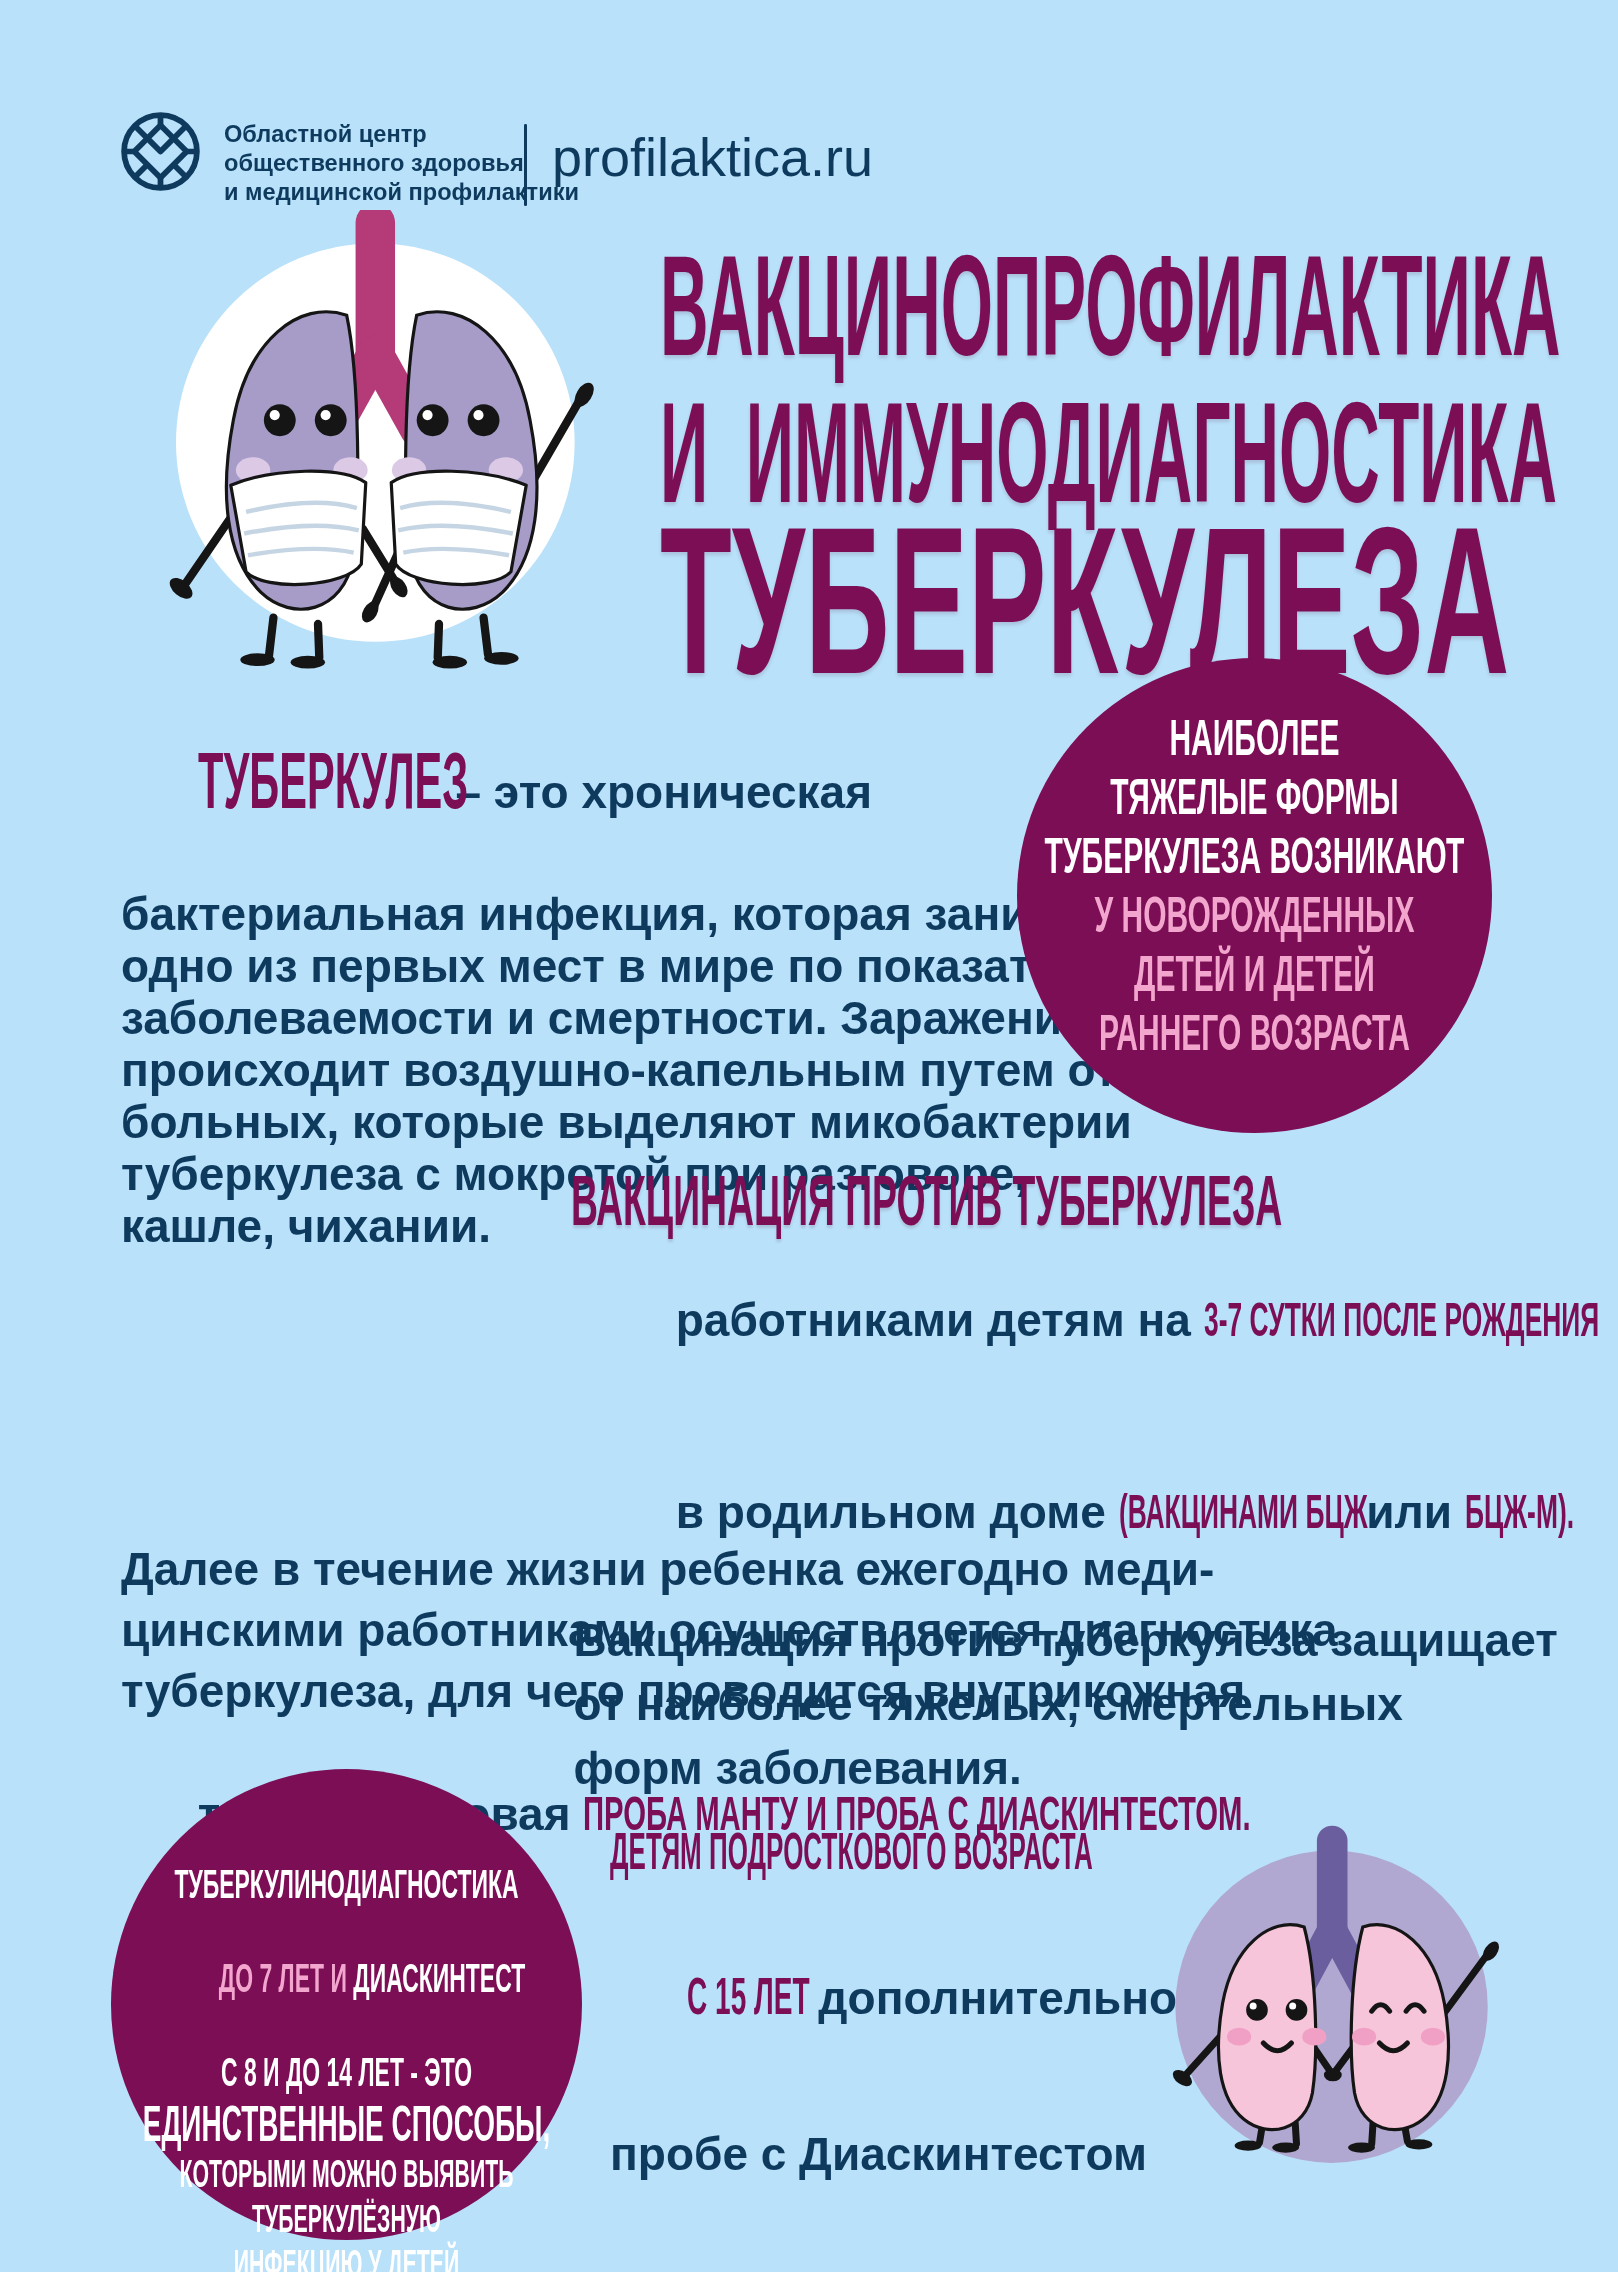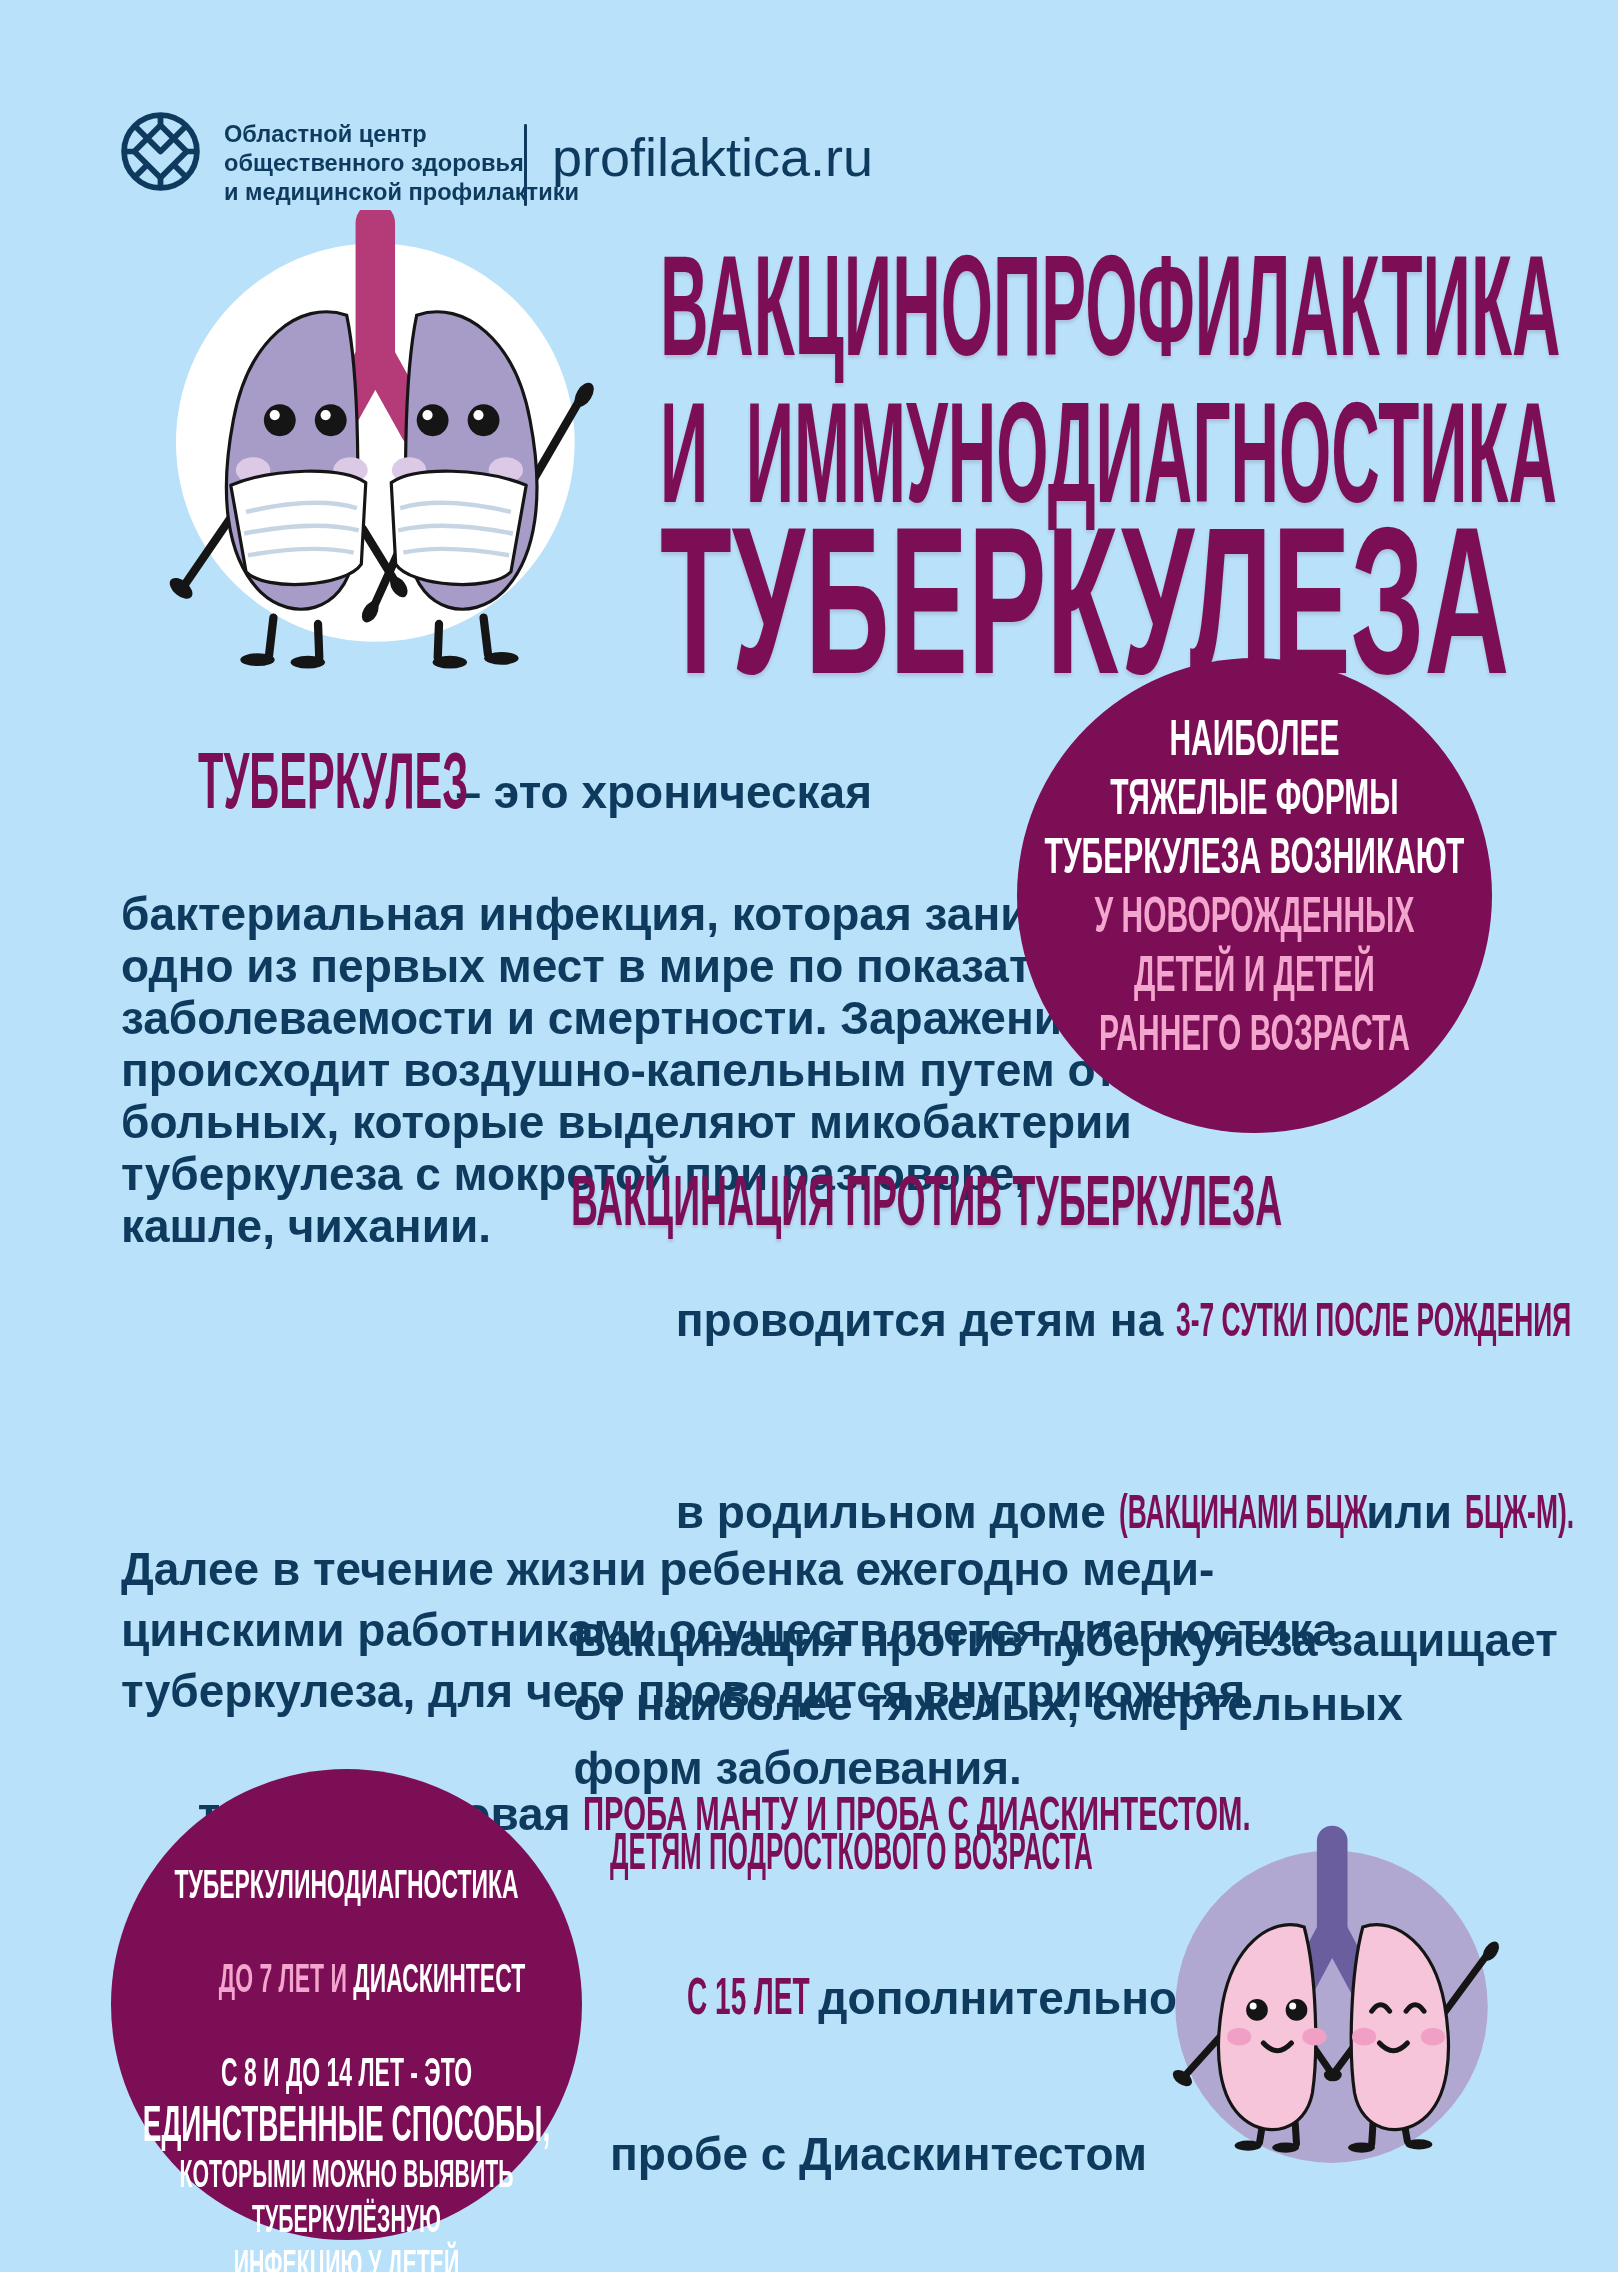--- a/index.html
+++ b/index.html
@@ -189,21 +189,21 @@
       <div class="cline palepink">ДЕТЕЙ И ДЕТЕЙ</div>
       <div class="cline palepink">РАННЕГО ВОЗРАСТА</div>
     </div>
   </div>
 
 
   <div class="abs" id="vacc">
     <div id="vacc-h">ВАКЦИНАЦИЯ ПРОТИВ ТУБЕРКУЛЕЗА</div>
     <div id="vacc-body">
       <div class="pline b">
-        <span>проводится детям на </span><span class="mspan" style="font-size:48px; transform:scaleX(.55); margin-right:-332px;">3-7 СУТКИ ПОСЛЕ РОЖДЕНИЯ</span>
+        <span>работниками детям на </span><span class="mspan" style="font-size:48px; transform:scaleX(.55); margin-right:-332px;">3-7 СУТКИ ПОСЛЕ РОЖДЕНИЯ</span>
       </div>
       <div class="pline b">
         <span>в родильном доме </span><span class="mspan" style="font-size:48px; transform:scaleX(.55); margin-right:-217px;">(ВАКЦИНАМИ БЦЖ</span><span> или </span><span class="mspan" style="font-size:48px; transform:scaleX(.55); margin-right:-83px;">БЦЖ-М).</span>
       </div>
       <div class="pline b">Вакцинация против туберкулеза защищает</div>
       <div class="pline b">от наиболее тяжелых, смертельных</div>
       <div class="pline b">форм заболевания.</div>
     </div>
   </div>
 

